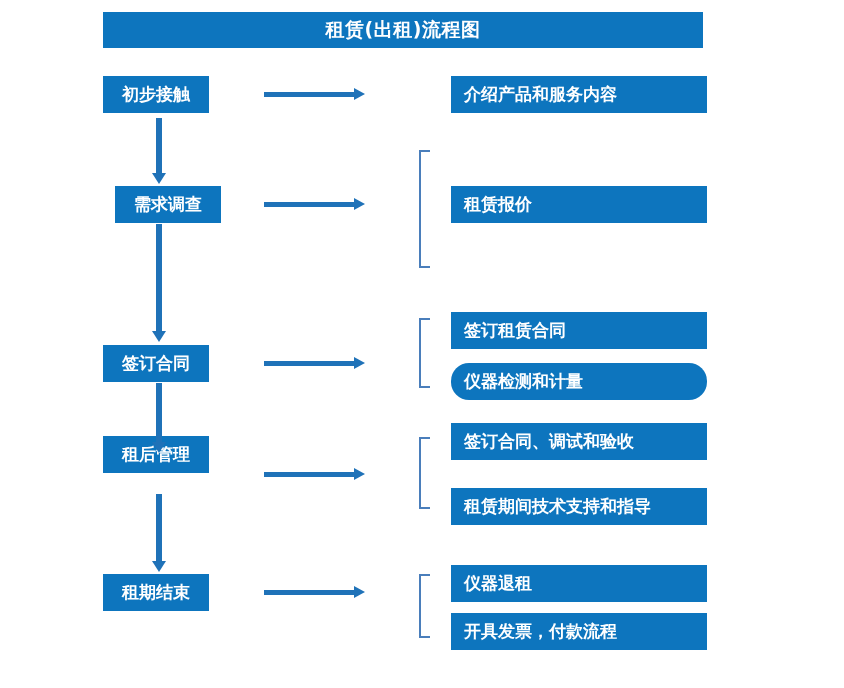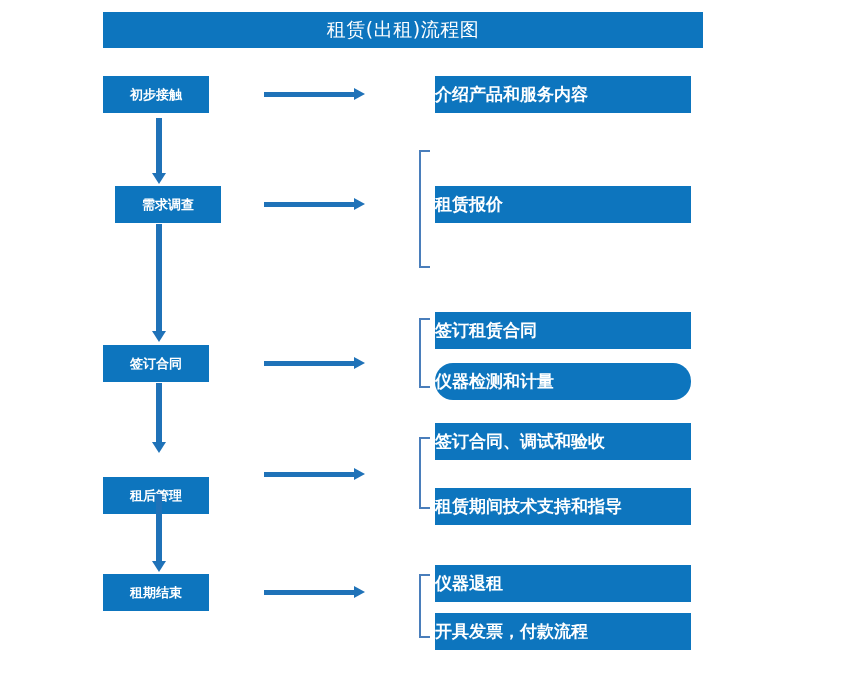--- a/index.html
+++ b/index.html
@@ -11,41 +11,42 @@
     overflow:hidden;
   }
   #canvas{position:relative;width:844px;height:688px;}
 
   .title-bar{
     position:absolute;
     left:103px;top:12px;width:600px;height:36px;
     background:#0d75be;
     color:#ffffff;
     font-size:19px;
-    font-weight:normal;
+    font-weight:bold;
     display:flex;align-items:center;justify-content:center;
     letter-spacing:0.5px;
   }
 
   .node{
     position:absolute;
     background:#0d75be;
     color:#ffffff;
     font-weight:bold;
     display:flex;align-items:center;
     box-sizing:border-box;
   }
   .node.left{
     left:103px;width:106px;height:37px;
     justify-content:center;
-    font-size:13px;
+    font-size:17px;
   }
   .node.right{
-    left:435px;width:256px;height:37px;
+    left:451px;width:256px;height:37px;
     justify-content:flex-start;
+    padding-left:13px;
     font-size:17px;
   }
 
   
   .h-arrow{
     position:absolute;
     height:12px;
     pointer-events:none;
   }
   .h-arrow .shaft{
@@ -93,21 +94,21 @@
 </head>
 <body>
 
 <div id="canvas">
 
   <div class="title-bar">租赁(出租)流程图</div>
 
   <div class="node left" style="top:76px;">初步接触</div>
   <div class="node left" style="top:186px;margin-left:12px;">需求调查</div>
   <div class="node left" style="top:345px;">签订合同</div>
-  <div class="node left" style="top:477px;">租后管理</div>
+  <div class="node left" style="top:436px;">租后管理</div>
   <div class="node left" style="top:574px;">租期结束</div>
 
   <div class="v-arrow" style="left:152px;top:118px;height:66px;">
     <div class="shaft" style="height:55px;"></div>
     <div class="head" style="top:55px;"></div>
   </div>
   <div class="v-arrow" style="left:152px;top:224px;height:118px;">
     <div class="shaft" style="height:107px;"></div>
     <div class="head" style="top:107px;"></div>
   </div>

